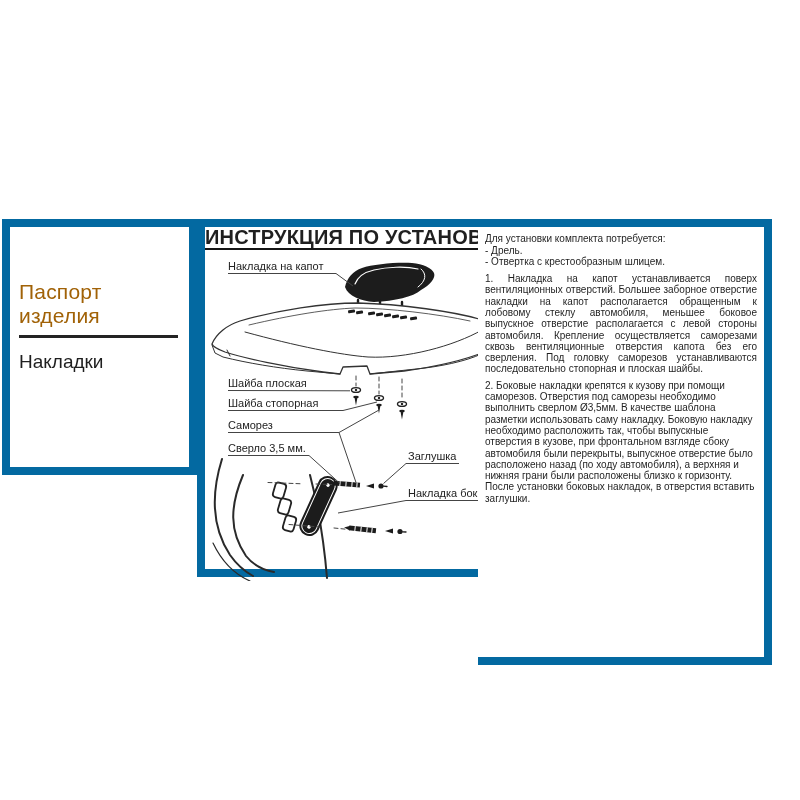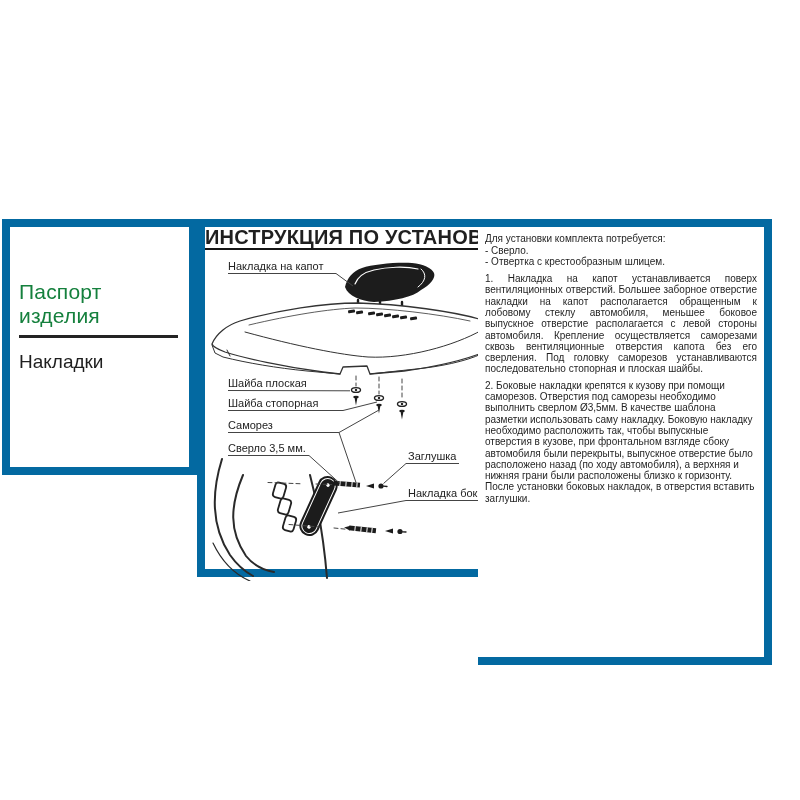--- a/index.html
+++ b/index.html
@@ -1,21 +1,21 @@
 <!DOCTYPE html>
 <html><head>
 <meta charset="utf-8">
 <style>
   html,body{margin:0;padding:0;background:#fff;}
   .page{position:relative;width:800px;height:800px;background:#fff;overflow:hidden;
         font-family:"Liberation Sans","DejaVu Sans",sans-serif;color:#1f1f1f;}
   .panel{position:absolute;box-sizing:border-box;border:8px solid #0369a1;background:#fff;}
   
   #panel-passport{left:2px;top:219px;width:195px;height:256px;}
-  .pp-title{margin:53px 8px 0 9px;font-size:21px;letter-spacing:.2px;color:#15803d;}
+  .pp-title{margin:53px 8px 0 9px;font-size:21px;letter-spacing:.2px;color:#a16207;}
   .pp-rule{margin:7px 8px 0 9px;width:159px;height:3px;background:#232323;}
   .pp-product{margin:13px 8px 0 9px;font-size:19px;font-weight:normal;line-height:22px;}
   #panel-kit{left:2px;top:478px;width:195px;height:98px;}
   .kit-title{margin:5px 8px 0 9px;font-size:17px;font-weight:bold;letter-spacing:.2px;}
   .kit-list{margin:3px 8px 0 9px;padding:0;list-style:none;font-size:10.5px;line-height:11.8px;}
   
   #panel-diagram{left:197px;top:219px;width:306px;height:358px;}
   .diag-header{height:21px;line-height:21px;border-bottom:2px solid #151515;
                text-align:center;font-size:20px;font-weight:bold;letter-spacing:.2px;white-space:nowrap;}
   .diag-svg{position:absolute;left:0;top:23px;width:302px;height:331px;}
@@ -181,19 +181,19 @@
         <text x="222" y="423">Саморез</text>
         <text x="222" y="446">Сверло 3,5 мм.</text>
         <text x="402" y="454">Заглушка</text>
         <text x="402" y="491">Накладка боковая</text>
       </g>
     </svg>
   </section>
 
   <section class="panel" id="panel-manual">
     <p class="m-text m-intro">Для установки комплекта потребуется:</p>
-    <p class="m-text m-tool">- Сверло.</p>
+    <p class="m-text m-tool">- Дрель.</p>
     <p class="m-text m-tool">- Отвертка с крестообразным шлицем.</p>
     <p class="m-text m-step justify">1. Накладка на капот устанавливается поверх вентиляционных отверстий. Большее заборное отверстие накладки на капот располагается обращенным к лобовому стеклу автомобиля, меньшее боковое выпускное отверстие располагается с левой стороны автомобиля. Крепление осуществляется саморезами сквозь вентиляционные отверстия капота без его сверления. Под головку саморезов устанавливаются последовательно стопорная и плоская шайбы.</p>
     <p class="m-text m-step">2. Боковые накладки крепятся к кузову при помощи саморезов. Отверстия под саморезы необходимо выполнить сверлом Ø3,5мм. В качестве шаблона разметки использовать саму накладку. Боковую накладку необходимо расположить так, чтобы выпускные отверстия в кузове, при фронтальном взгляде сбоку автомобиля были перекрыты, выпускное отверстие было расположено назад (по ходу автомобиля), а верхняя и нижняя грани были расположены близко к горизонту. После установки боковых накладок, в отверстия вставить заглушки.</p>
   </section>
 
 </div>
 
 </body></html>

